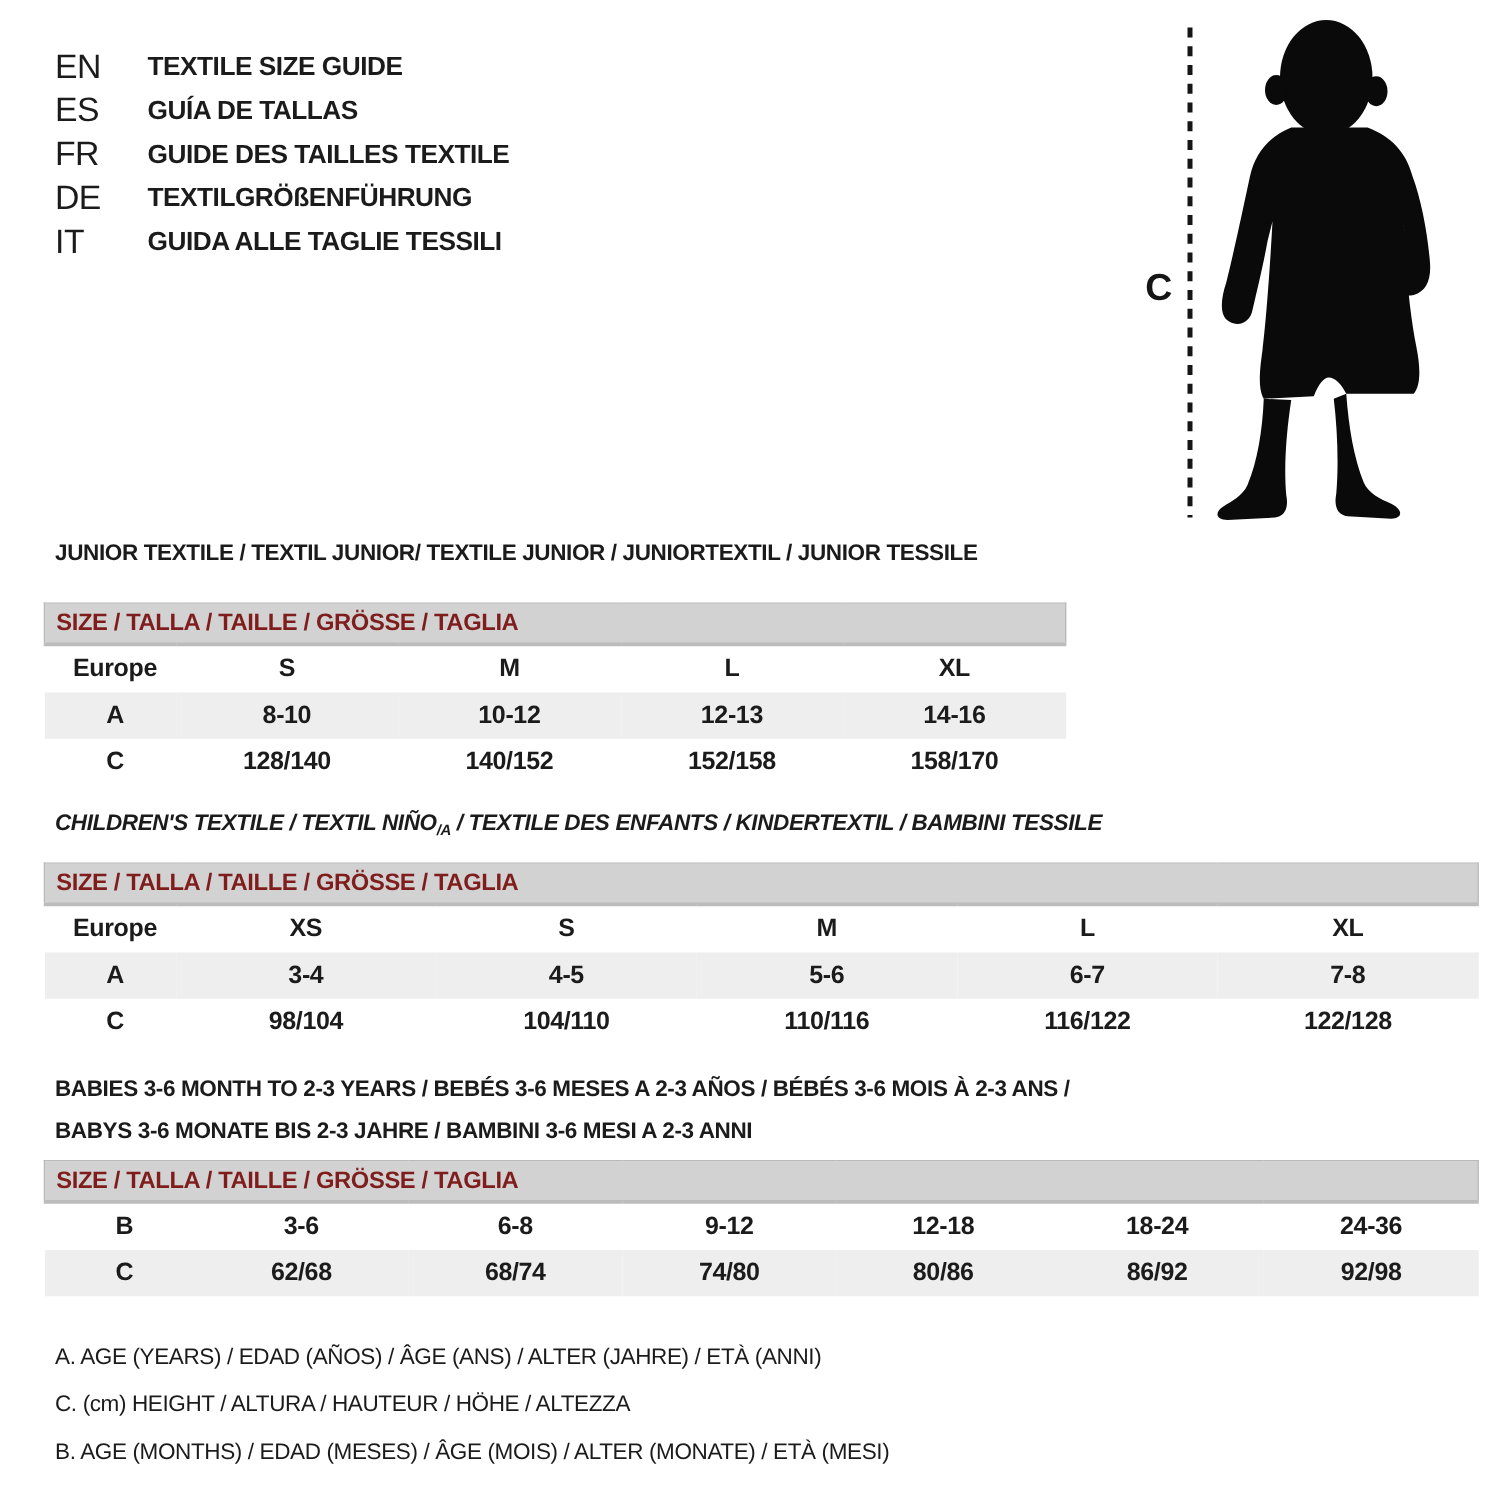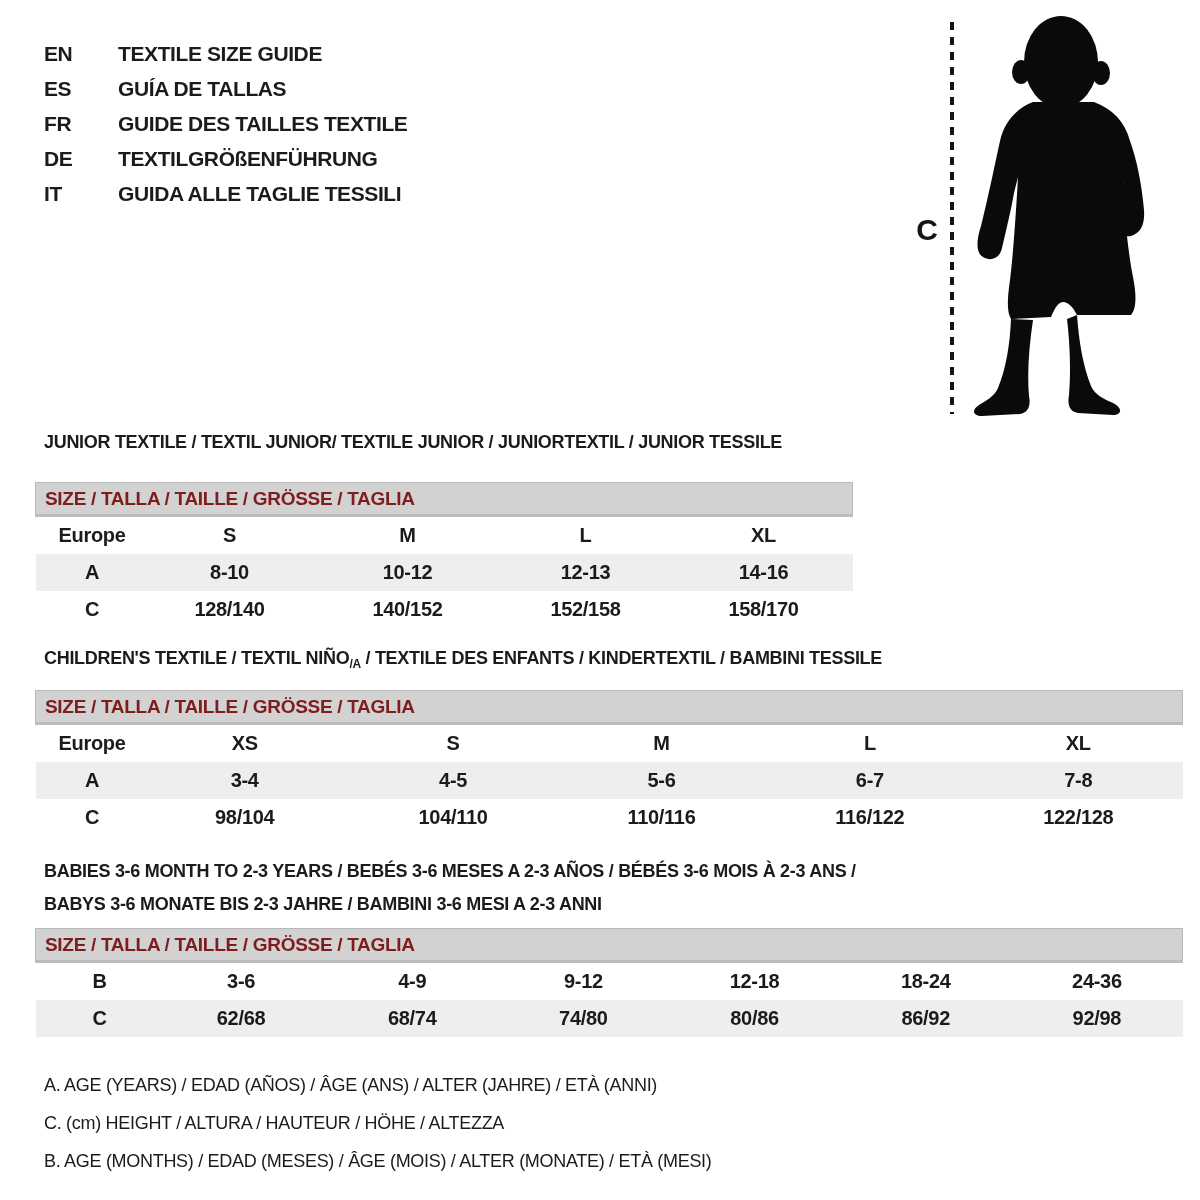--- a/index.html
+++ b/index.html
@@ -7,30 +7,30 @@
     width:1200px; height:1200px; background:#ffffff;
     font-family:"Liberation Sans", sans-serif;
     color:#1b1b1b; position:relative; overflow:hidden;
     -webkit-font-smoothing:antialiased;
   }
   .abs { position:absolute; }
 
   
   #lang-list { left:44px; top:36px; }
   .lang-row { display:flex; height:35px; align-items:center; }
-  .lang-code { width:74px; font-size:21px; font-weight:700; letter-spacing:-0.4px; }
+  .lang-code { width:74px; font-size:27px; font-weight:400; letter-spacing:-0.4px; }
   .lang-label { font-size:21px; font-weight:700; letter-spacing:-0.4px; white-space:nowrap; }
 
   
   #figure { left:895px; top:14px; width:260px; height:406px; }
 
   
   .sec-title { left:44px; font-size:18px; font-weight:700; letter-spacing:-0.3px; white-space:nowrap; }
   #junior-title   { top:432px; }
-  #children-title { top:648px; }
+  #children-title { top:648px;font-style:italic; }
   #babies-title   { top:855px; line-height:33px; }
   .sub { font-size:12px; position:relative; top:4px; font-weight:700; }
 
   
   table.size-table { border-collapse:collapse; table-layout:fixed; }
   #junior-table   { left:35px; top:482px; width:818px; }
   #children-table { left:35px; top:690px; width:1148px; }
   #babies-table   { left:35px; top:928px; width:1148px; }
   .size-table td {
     font-size:20px; font-weight:700; letter-spacing:-0.3px;
@@ -195,21 +195,21 @@
       <col>
       <col>
     </colgroup>
   <tbody>
       <tr>
     <td class="band" colspan="7">SIZE / TALLA / TAILLE / GRÖSSE / TAGLIA</td>
   </tr>
   <tr>
     <td class="lab">B</td>
     <td>3-6</td>
-    <td>4-9</td>
+    <td>6-8</td>
     <td>9-12</td>
     <td>12-18</td>
     <td>18-24</td>
     <td>24-36</td>
   </tr>
   <tr class="shade">
     <td class="lab">C</td>
     <td>62/68</td>
     <td>68/74</td>
     <td>74/80</td>

